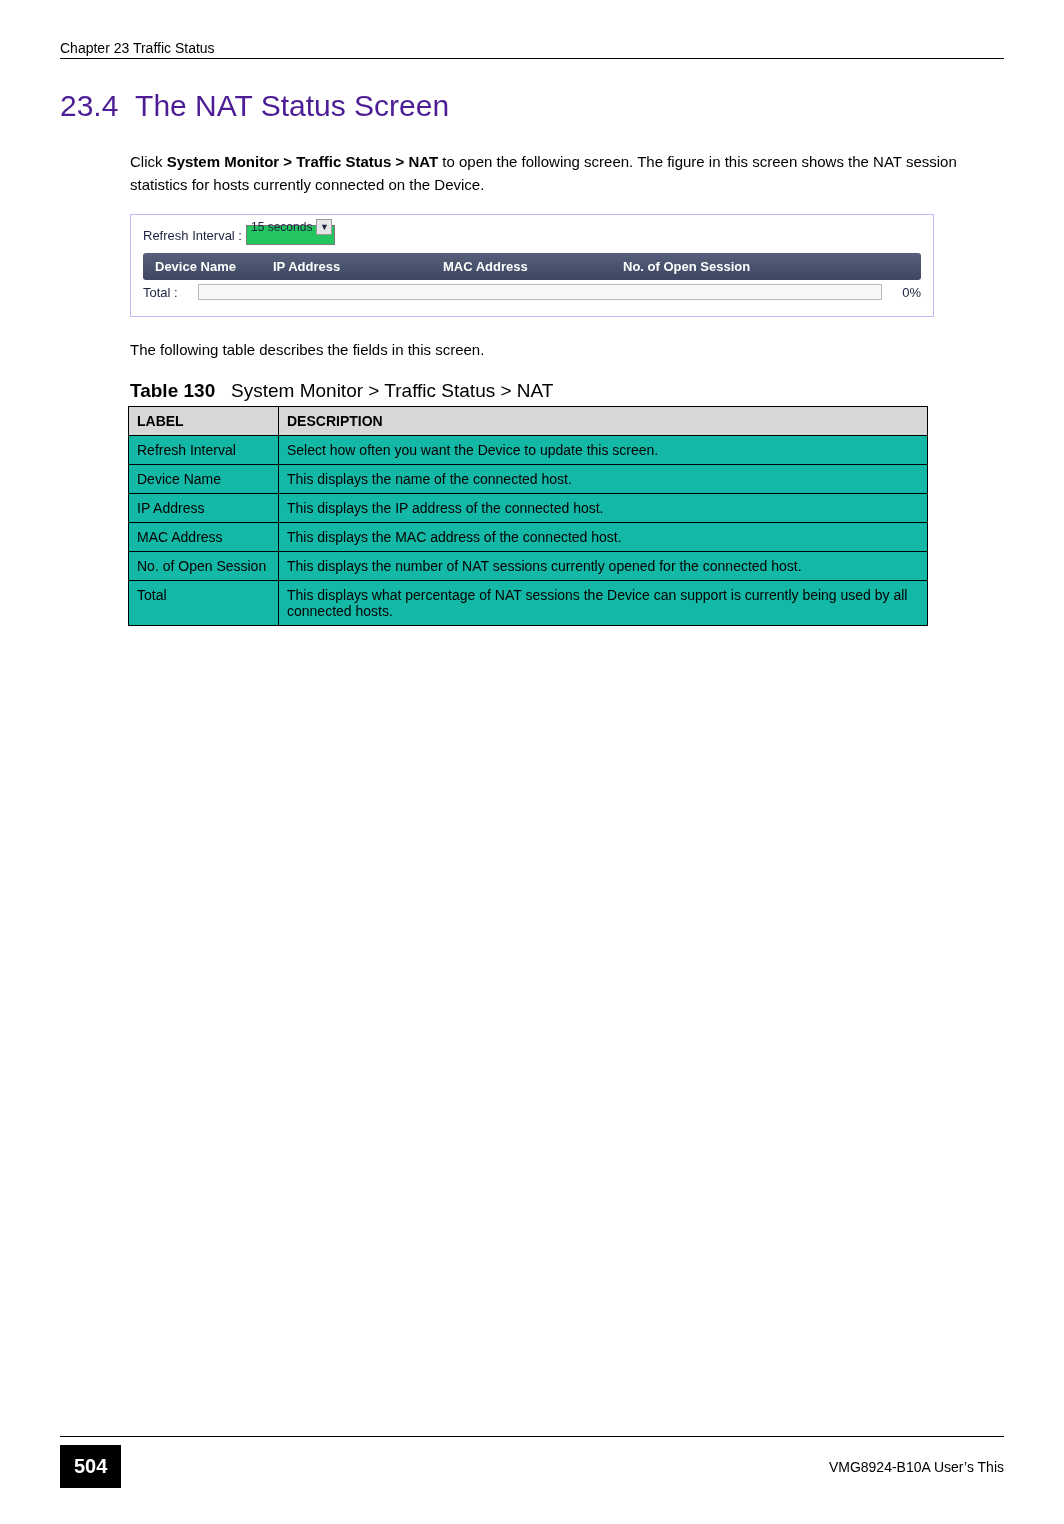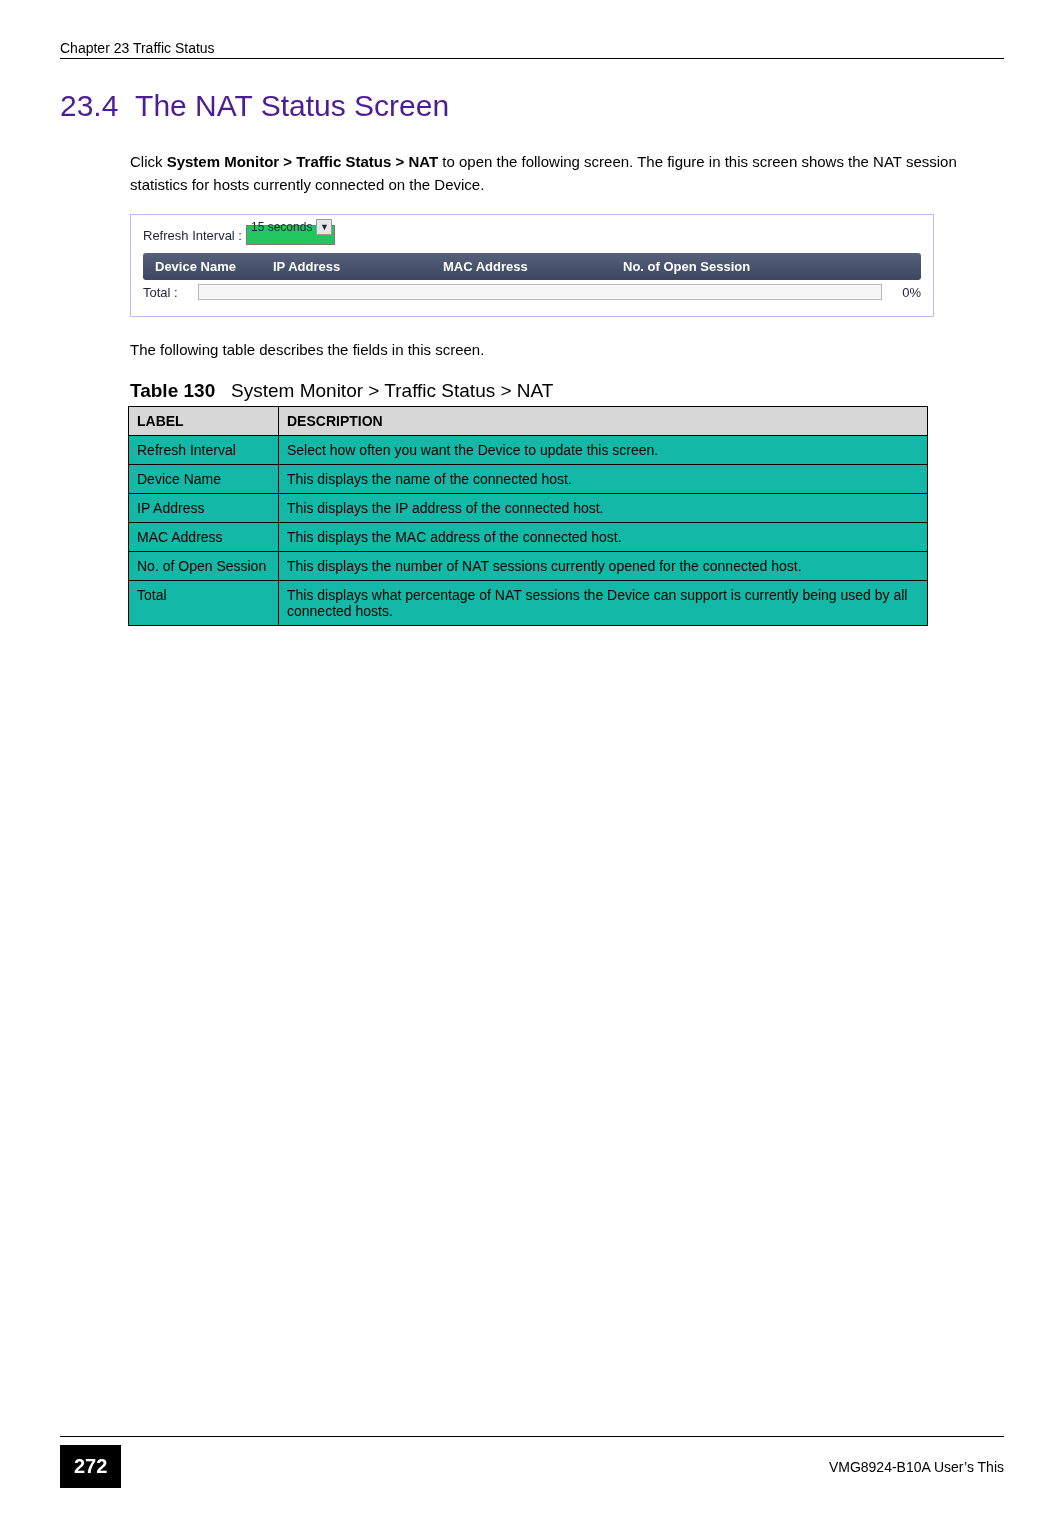--- a/index.html
+++ b/index.html
@@ -263,16 +263,16 @@
       <tr class="shade">
         <td class="label-col">Total</td>
         <td>This displays what percentage of NAT sessions the Device can support is currently being used by all connected hosts.</td>
       </tr>
     </tbody>
   </table>
 </div>
 
 <div class="footer">
   <div class="footer-line">
-    <div class="page-number-box">272</div>
+    <div class="page-number-box">504</div>
     <div class="footer-text">VMG8924-B10A User’s This</div>
   </div>
 </div>
 
 </body></html>

